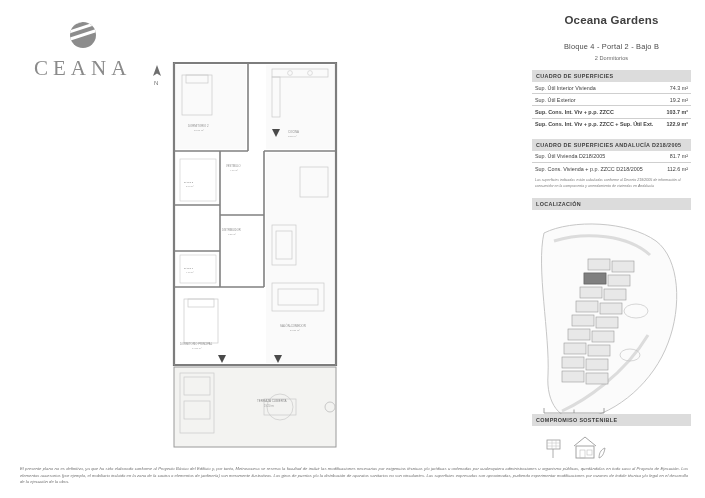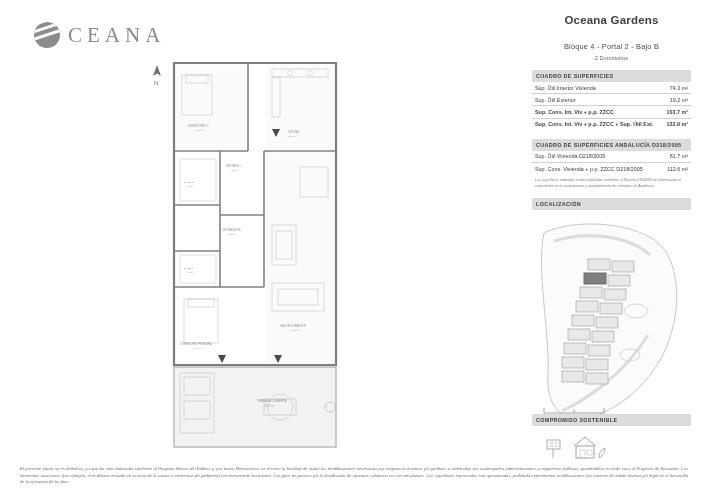--- a/index.html
+++ b/index.html
@@ -22,20 +22,21 @@
     left: 0; top: 0;
     width: 520px; height: 498px;
   }
 
   #brand {
     position: absolute;
     left: 34px; top: 22px;
     display: flex;
     align-items: center;
     gap: 8px;
+    flex-direction: column;
   }
   #brand .logo-mark {
     width: 26px; height: 26px;
     border-radius: 50%;
     background: #8c8c8c;
     position: relative;
     overflow: hidden;
   }
   #brand .logo-mark::before {
     content: "";

